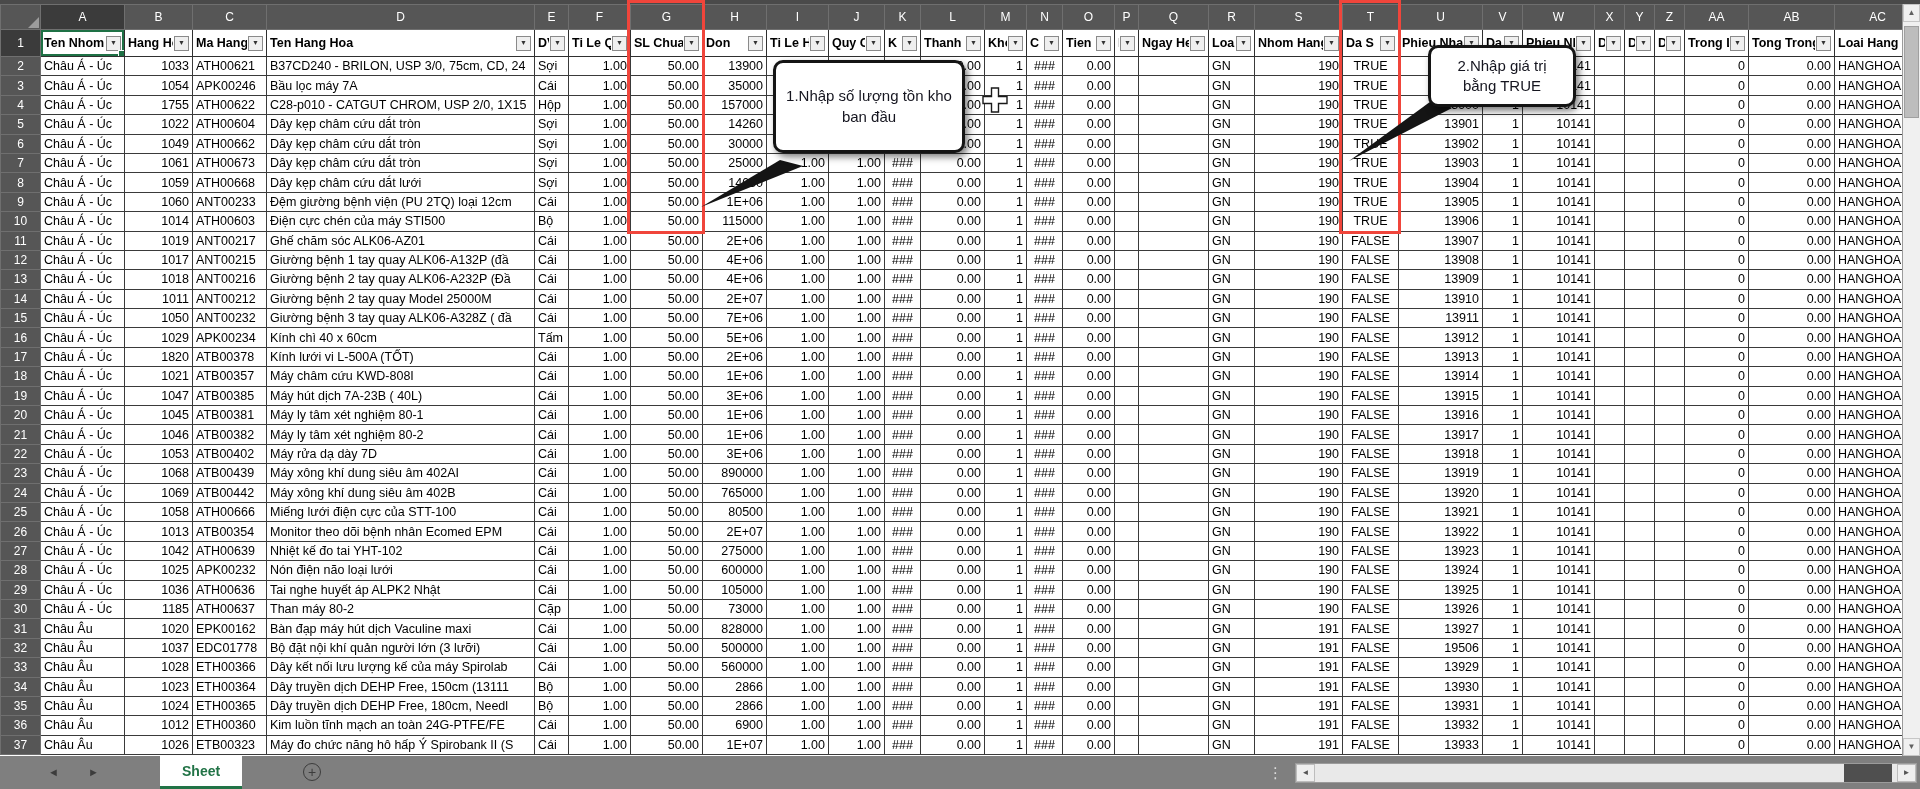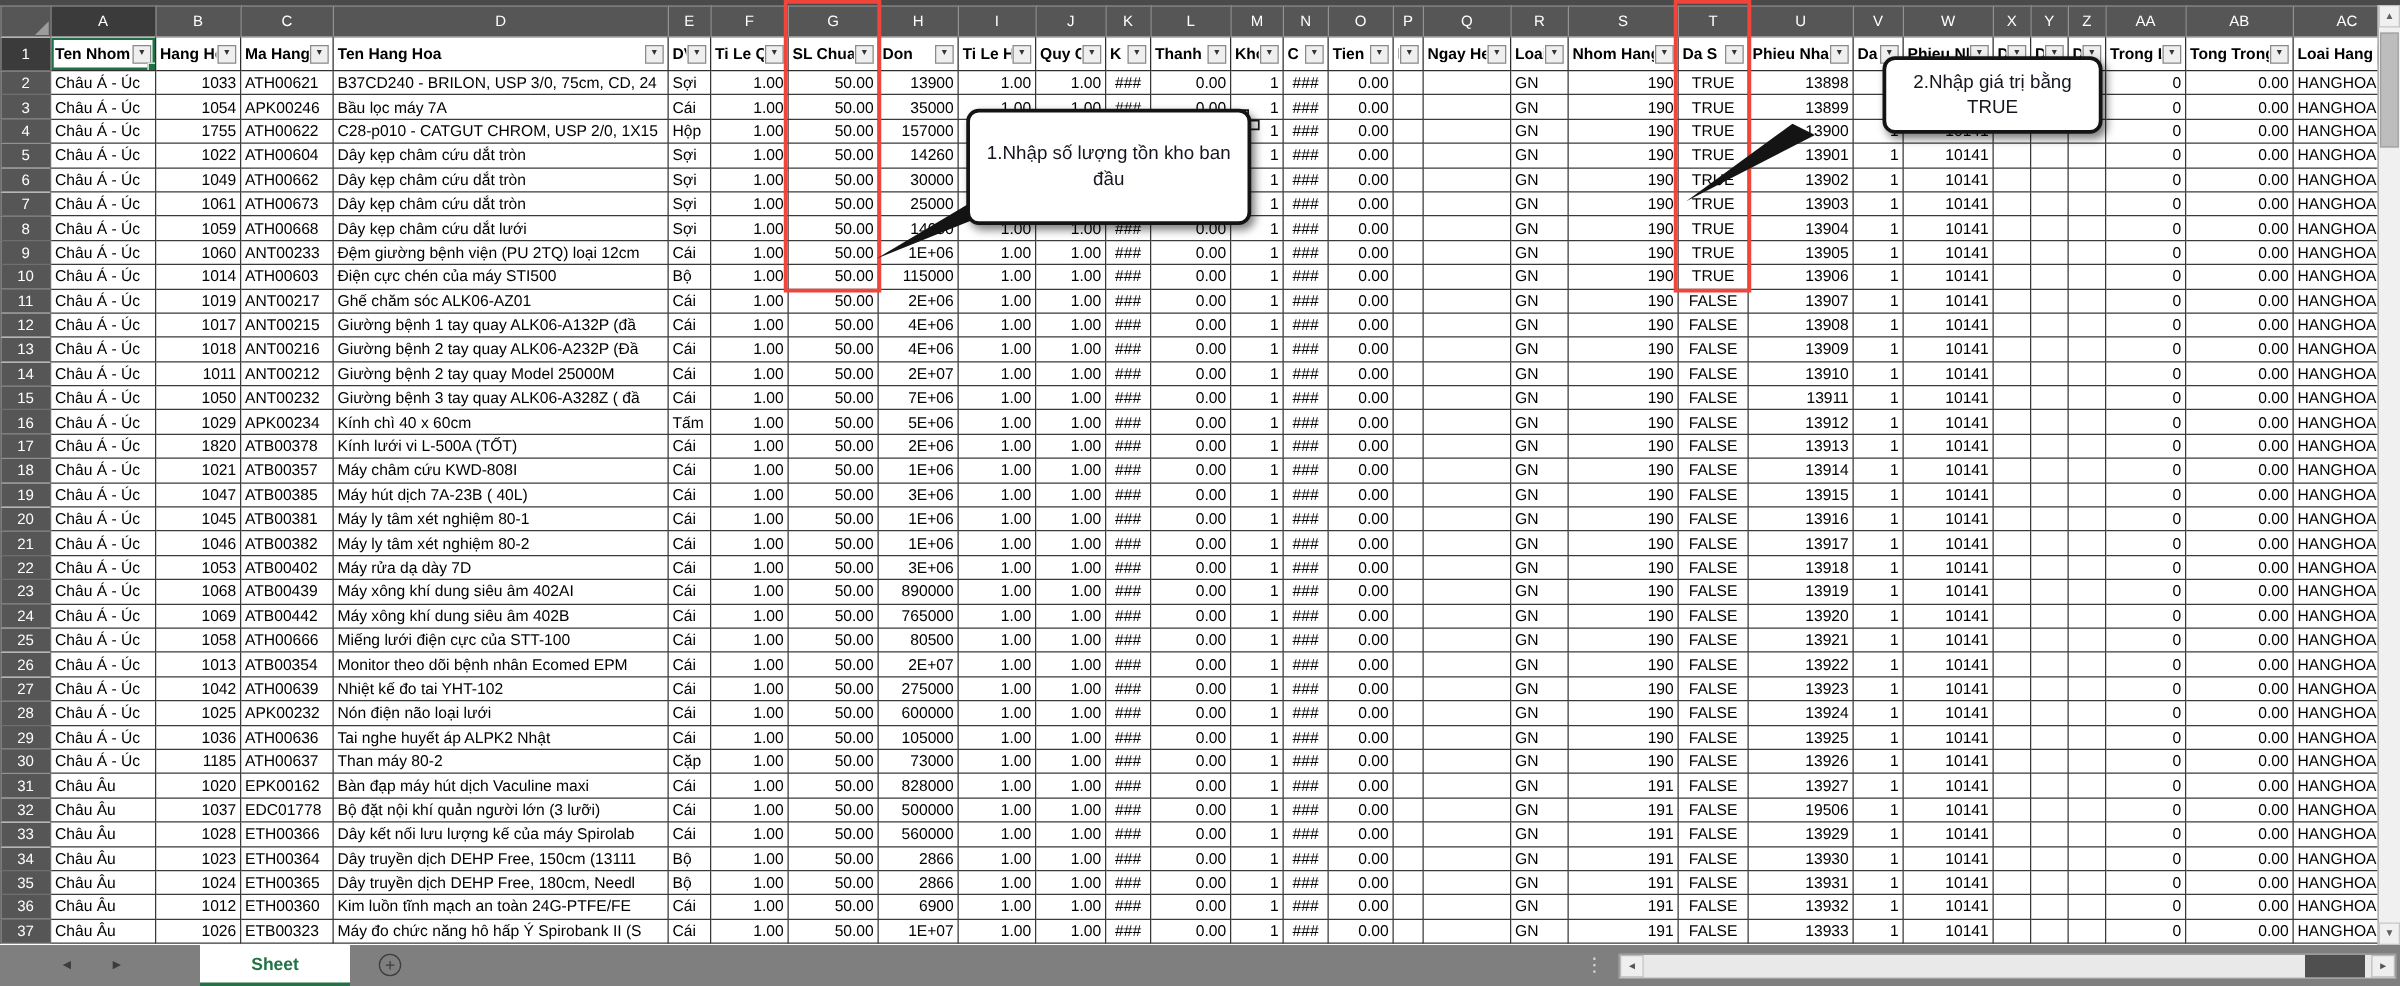--- a/index.html
+++ b/index.html
@@ -37,36 +37,36 @@
   tbody.data td{border:1px solid #3a3a3a;font-size:12.5px;color:#000;background:#fff;vertical-align:middle}
   .al-l{text-align:left}.al-r{text-align:right}.al-c{text-align:center}
   
   .redbox{position:absolute;border:3px solid #f0453b;box-sizing:border-box;z-index:5;pointer-events:none}
   #red-g{left:627px;top:0px;width:78px;height:234px}
   #red-t{left:1339px;top:0px;width:62px;height:234px}
   #pointer-svg{position:absolute;left:0;top:0;width:1920px;height:789px;z-index:6;pointer-events:none}
   .callout{position:absolute;background:#fff;border:3px solid #141414;border-radius:10px;
     box-shadow:3px 4px 7px rgba(0,0,0,.5);z-index:7;display:flex;align-items:center;justify-content:center;
     text-align:center;font-size:15px;color:#15151f;line-height:1.35;padding:6px 8px;box-sizing:border-box}
-  #callout-1{left:773px;top:87px;width:228px;height:93px}
-  #callout-2{left:1506px;top:45px;width:176px;height:62px}
+  #callout-1{left:773px;top:60px;width:192px;height:93px}
+  #callout-2{left:1428px;top:45px;width:148px;height:62px}
   
   .vscroll{position:absolute;right:0;top:4px;width:18px;height:752px;background:#f0f0f0;
     border-left:1px solid #9b9b9b;box-sizing:border-box;z-index:4}
   .vscroll .arr{position:absolute;left:0;width:17px;height:18px;background:#f0f0f0;border:1px solid #c6c6c6;
     box-sizing:border-box;font-size:8px;line-height:16px;text-align:center;color:#606060}
   .vscroll .arr.up{top:0}
   .vscroll .arr.down{bottom:0}
   .vscroll .thumb{position:absolute;left:1px;top:22px;width:15px;height:92px;background:#bdbdbd;border:1px solid #a0a0a0;box-sizing:border-box}
   
   .bottom-bar{position:absolute;left:0;top:756px;width:1920px;height:33px;background:#7f7f7f}
   .nav-arrow{position:absolute;top:0;height:33px;line-height:33px;font-size:11px;color:#3c3c3c;cursor:default}
   #nav-prev{left:48px}
   #nav-next{left:88px}
-  .sheet-tab{position:absolute;left:160px;top:0;height:30px;padding:0 41px;background:#fff;
+  .sheet-tab{position:absolute;left:160px;top:0;height:30px;padding:0 22px;background:#fff;
     border-bottom:3px solid #217346;color:#217346;font-weight:700;font-size:14px;line-height:30px}
   .add-sheet{position:absolute;left:303px;top:7px;width:18px;height:18px;border:1.5px solid #3c3c3c;
     border-radius:50%;color:#3c3c3c;font-size:14px;line-height:17px;text-align:center;box-sizing:border-box}
   .grip{position:absolute;left:1268px;top:0;height:33px;line-height:33px;color:#dcdcdc;font-size:15px}
   .hscroll{position:absolute;left:1295px;top:7px;width:622px;height:20px;background:#c9c9c9;
     border:1px solid #9b9b9b;box-sizing:border-box}
   .hscroll .harr{position:absolute;top:0;width:19px;height:18px;background:#efefef;border:1px solid #bdbdbd;
     box-sizing:border-box;font-size:8px;line-height:16px;text-align:center;color:#555}
   .hscroll .harr.left{left:0}
   .hscroll .harr.right{right:0}

